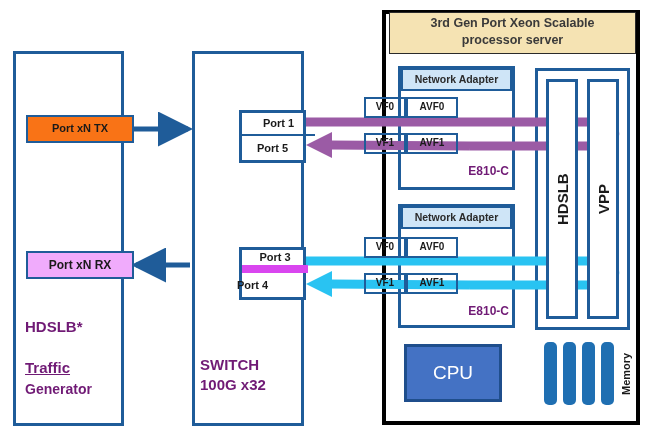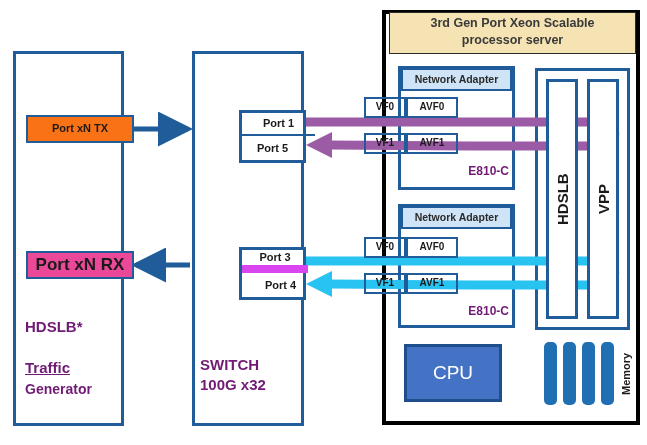--- a/index.html
+++ b/index.html
@@ -24,34 +24,34 @@
 <div id="stage">
 
   <div class="box blue-box" style="left:13px;top:51px;width:111px;height:375px;"></div>
 
   <div class="free-text" style="left:25px;top:318px;font-size:15px;">HDSLB*</div>
   <div class="free-text" style="left:25px;top:359px;font-size:15px;text-decoration:underline;">Traffic</div>
   <div class="free-text" style="left:25px;top:381px;font-size:14px;text-align:right;">Generator</div>
 
   <div class="lbl thin-blue above" style="left:26px;top:115px;width:108px;height:28px;font-size:11px;background:#f97316;">Port xN TX</div>
 
-  <div class="lbl thin-blue above" style="left:26px;top:251px;width:108px;height:28px;font-size:17px;background:#ec4899;">Port xN RX</div>
+  <div class="lbl thin-blue above" style="left:26px;top:251px;width:108px;height:28px;font-size:12px;background:#f0abfc;">Port xN RX</div>
 
   <div class="box blue-box" style="left:192px;top:51px;width:112px;height:375px;"></div>
 
   <div class="free-text" style="left:200px;top:356px;font-size:15px;text-align:center;">SWITCH</div>
   <div class="free-text" style="left:200px;top:376px;font-size:15px;">100G x32</div>
 
   <div class="box blue-box above" style="left:239px;top:110px;width:67px;height:53px;"></div>
   <div class="lbl above" style="left:242px;top:113px;width:73px;height:23px;font-size:11px;border-bottom:2px solid #1f5c99;">Port 1</div>
   <div class="lbl above" style="left:242px;top:137px;width:61px;height:23px;font-size:11px;">Port 5</div>
 
   <div class="box blue-box above" style="left:239px;top:247px;width:67px;height:53px;"></div>
   <div class="lbl above" style="left:242px;top:250px;width:66px;height:23px;font-size:11px;border-bottom:8px solid #d946ef;">Port 3</div>
-  <div class="lbl above" style="left:260px;top:274px;width:41px;height:23px;font-size:11px;">Port 4</div>
+  <div class="lbl above" style="left:232px;top:274px;width:41px;height:23px;font-size:11px;">Port 4</div>
 
   <div class="box" style="left:382px;top:10px;width:258px;height:415px;border:4px solid #000000;"></div>
 
   <div style="position:absolute;left:389px;top:12px;width:247px;height:42px;background:#f5e3b3;border:1px solid #2a2a2a;box-sizing:border-box;"></div>
   <div class="free-text" style="left:389px;top:16px;width:247px;text-align:center;font-size:12.5px;color:#3a3a3a;">3rd Gen Port Xeon Scalable</div>
   <div class="free-text" style="left:389px;top:33px;width:247px;text-align:center;font-size:12.5px;color:#3a3a3a;">processor server</div>
 
   <div class="box blue-box" style="left:398px;top:66px;width:117px;height:124px;"></div>
   <div class="lbl above" style="left:401px;top:68px;width:111px;height:23px;background:#cfe5f7;border:2px solid #1f5c99;font-size:10.5px;color:#2a2a2a;">Network Adapter</div>
   <div class="free-text" style="left:401px;top:164px;width:108px;text-align:right;font-size:12px;">E810-C</div>

